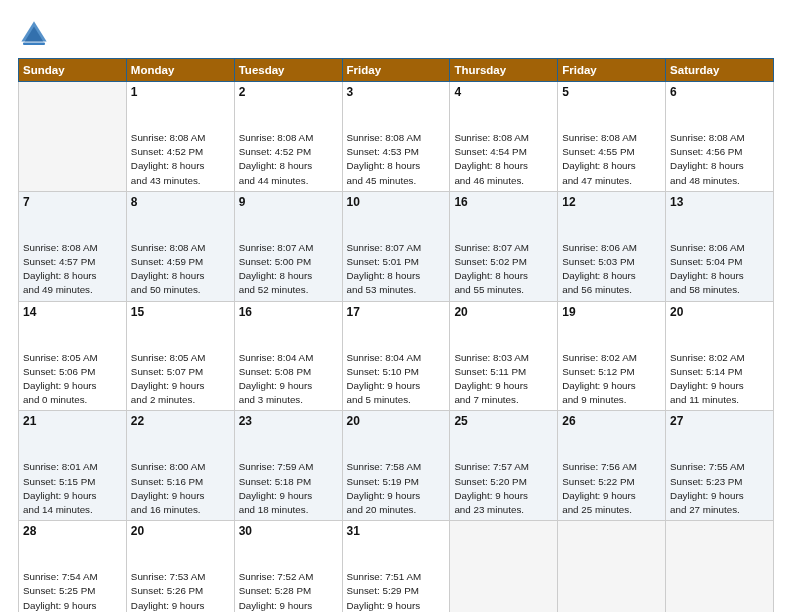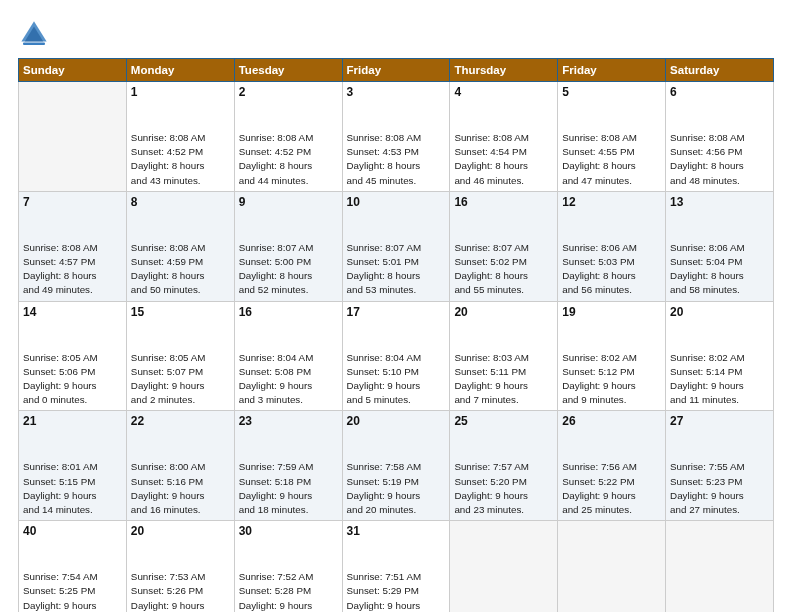--- a/index.html
+++ b/index.html
@@ -239,21 +239,21 @@
             <span class="day-number">26</span>
             <div class="day-info">Sunrise: 7:56 AM<br>Sunset: 5:22 PM<br>Daylight: 9 hours<br>and 25 minutes.</div>
           </td>
           <td>
             <span class="day-number">27</span>
             <div class="day-info">Sunrise: 7:55 AM<br>Sunset: 5:23 PM<br>Daylight: 9 hours<br>and 27 minutes.</div>
           </td>
         </tr>
         <tr>
           <td>
-            <span class="day-number">40</span>
+            <span class="day-number">28</span>
             <div class="day-info">Sunrise: 7:54 AM<br>Sunset: 5:25 PM<br>Daylight: 9 hours<br>and 30 minutes.</div>
           </td>
           <td>
             <span class="day-number">20</span>
             <div class="day-info">Sunrise: 7:53 AM<br>Sunset: 5:26 PM<br>Daylight: 9 hours<br>and 32 minutes.</div>
           </td>
           <td>
             <span class="day-number">30</span>
             <div class="day-info">Sunrise: 7:52 AM<br>Sunset: 5:28 PM<br>Daylight: 9 hours<br>and 35 minutes.</div>
           </td>

